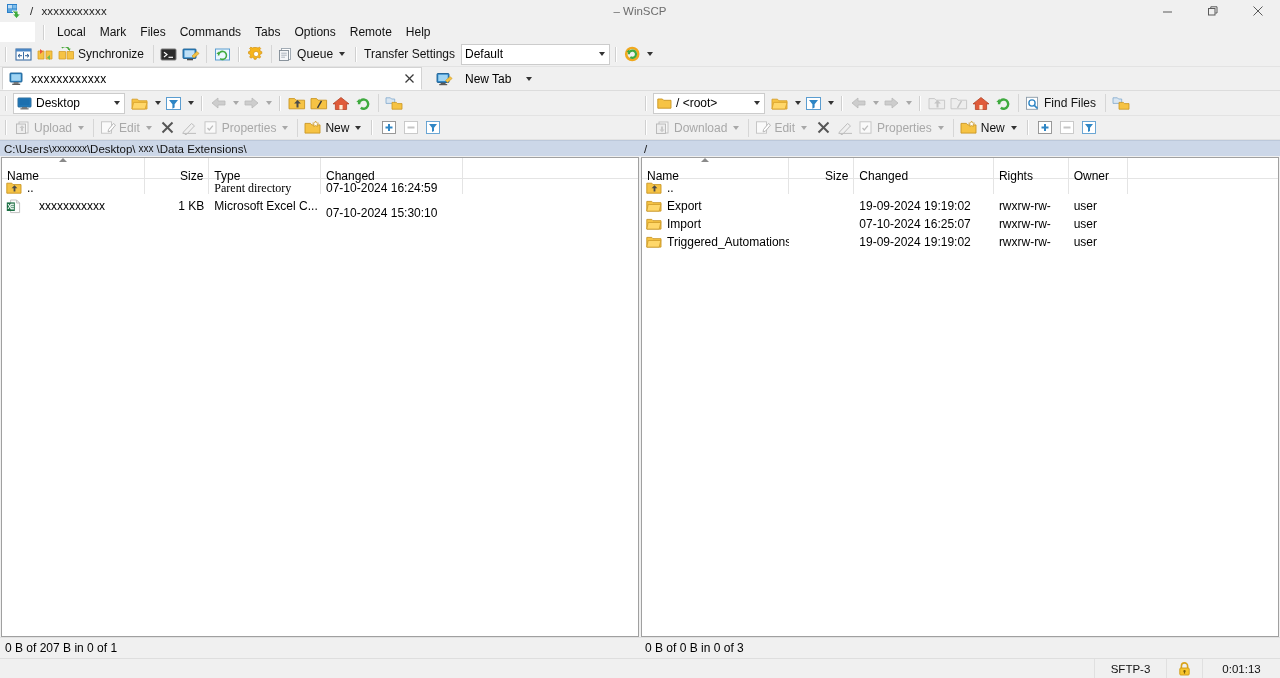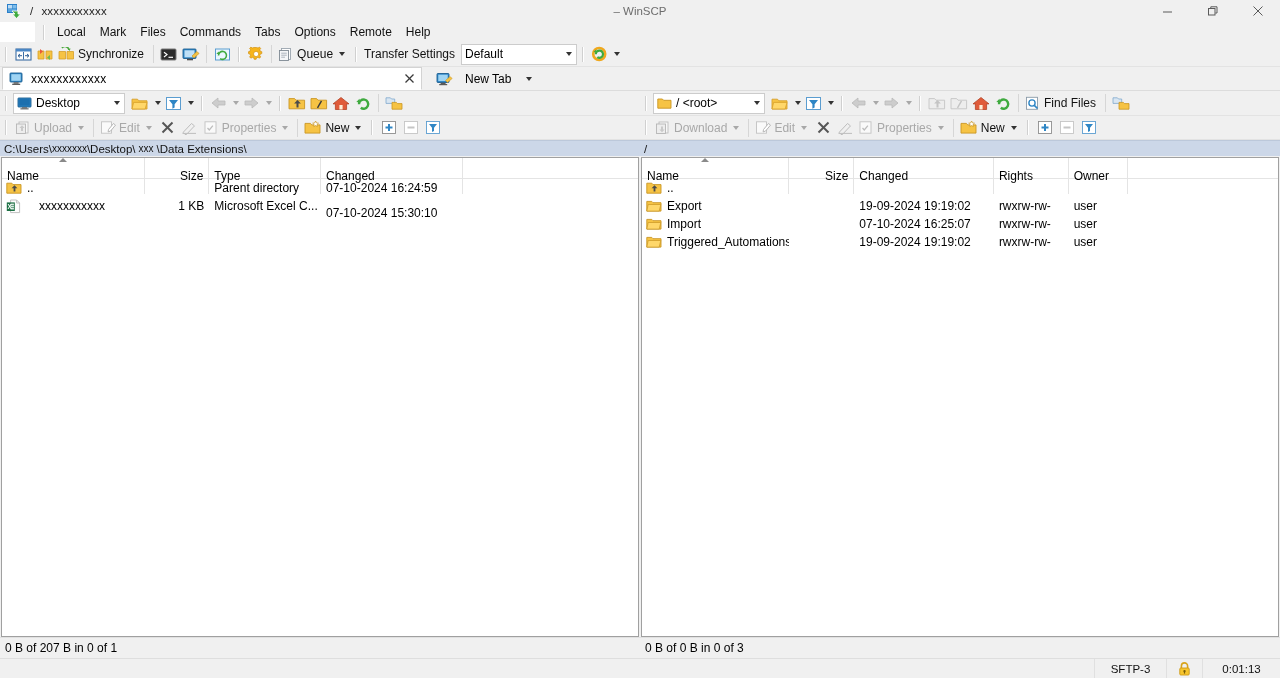--- a/index.html
+++ b/index.html
@@ -263,21 +263,21 @@
       <span class="tlabel">Queue</span>
       <span class="caret"></span>
     </div>
 
     <span class="grip"></span>
 
     <div class="tbtn text" style="padding-right:4px;">
       <span class="tlabel">Transfer Settings</span>
     </div>
 
-    <div class="pathcombo" style="width:116px;margin-left:2px;">
+    <div class="pathcombo" style="width:149px;margin-left:2px;">
       <span class="pctext">Default</span>
       <span class="pcarrow">
         <span class="caret" style="margin:0;"></span>
       </span>
     </div>
 
     <span class="grip"></span>
 
     <div class="tbtn">
       <svg width="17" height="16" viewBox="0 0 17 16">
@@ -513,21 +513,21 @@
             <div class="cell name" style="width:143px;">
               <span class="ico folder">
                 <svg width="16" height="14" viewBox="0 0 16 14">
                   <path d="M.8 2.2 h5 l1.2 1.4 h8 v8.6 h-14.2 z" fill="#f6c344" stroke="#c99522" stroke-width=".9"></path>
                   <path d="M7.6 10.6 v-3.3 h-2 l2.9 -3 l2.9 3 h-2 v3.3 z" fill="#4b4b4b"></path>
                 </svg>
               </span>
               <span>..</span>
             </div>
             <div class="cell num" style="width:65px;"></div>
-            <div class="cell" style="width:112px;">Parent directory</div>
+            <div class="cell" style="width:112px;font-family:Liberation Serif, serif;">Parent directory</div>
             <div class="cell" style="width:142px;">07-10-2024 16:24:59</div>
             <div class="cell" style="width:176px;"></div>
           </div>
 
           <div class="row">
             <div class="cell name" style="width:143px;">
               <span class="ico folder">
                 <svg width="16" height="15" viewBox="0 0 16 15">
                   <path d="M4.6 1 h6 l3 3 v9.6 h-9 z" fill="#fdfdfd" stroke="#b9b9b9" stroke-width=".9"></path>
                   <path d="M10.6 1 v3 h3" fill="none" stroke="#b9b9b9" stroke-width=".9"></path>

